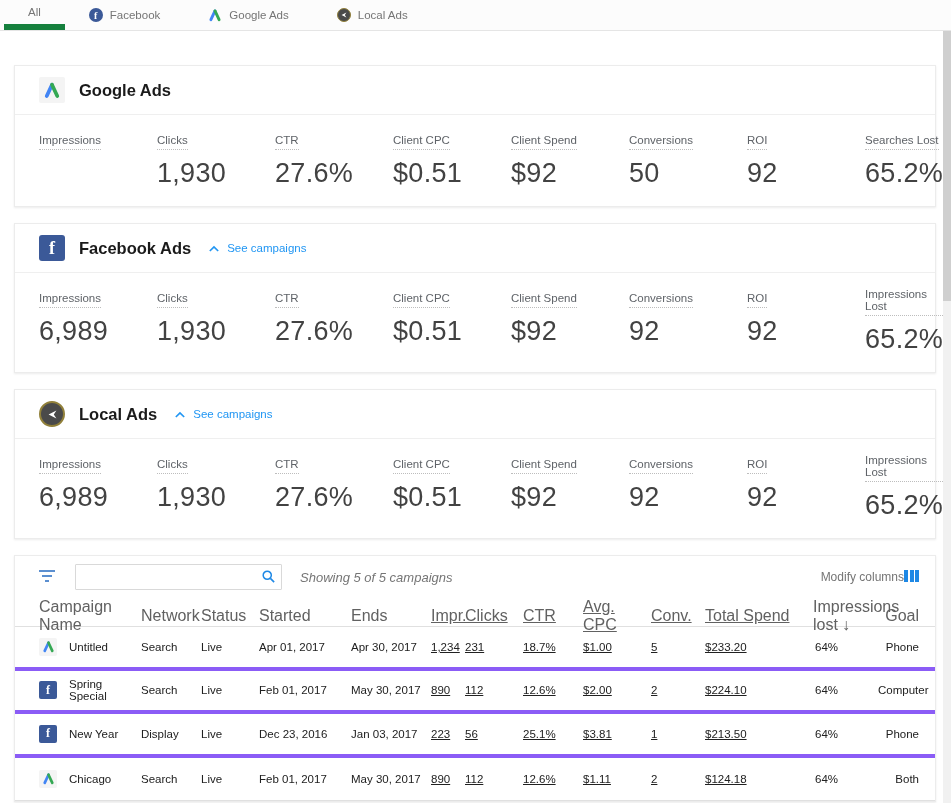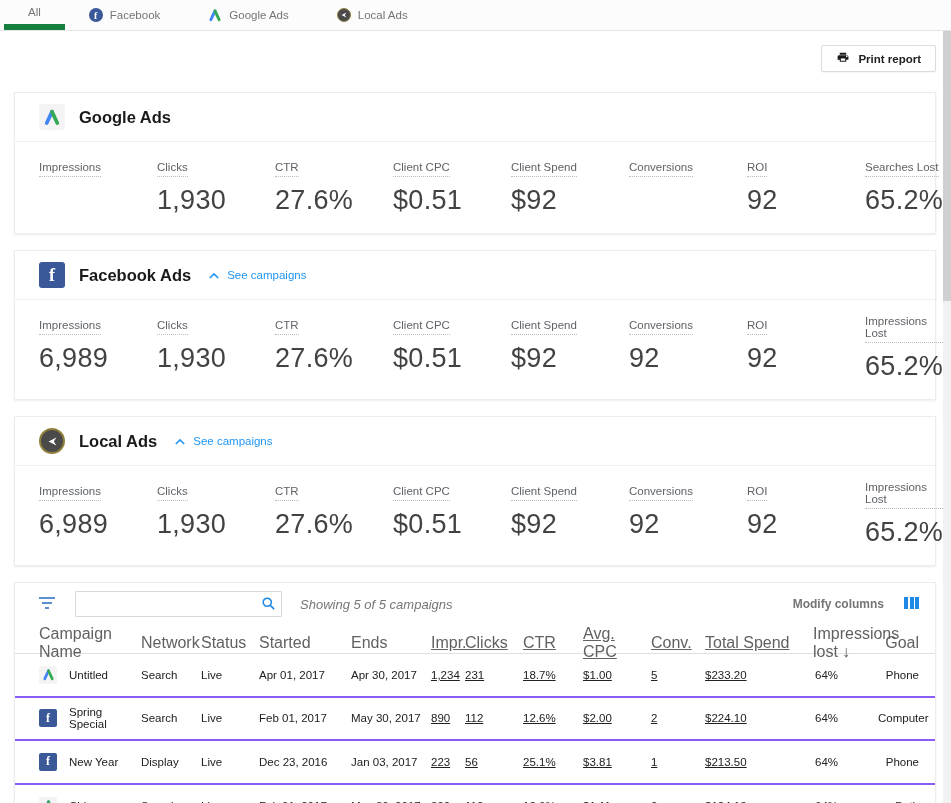--- a/index.html
+++ b/index.html
@@ -48,31 +48,31 @@
   
   .table-card { width:922px; margin-left:14px; background:#fff;
     border:1px solid #ececec; box-shadow:0 1px 2px rgba(0,0,0,0.08); }
   .t-toolbar { display:flex; align-items:center; height:42px; padding:0 16px 0 24px; }
   .filter-ic { margin-right:20px; cursor:pointer; }
   .search-wrap { position:relative; width:207px; height:26px; }
   .search-input { width:100%; height:100%; border:1px solid #d9d9d9; border-radius:1px;
     padding:0 28px 0 8px; font-size:12px; font-family:"Liberation Sans", sans-serif; outline:none; }
   .search-ic { position:absolute; right:6px; top:5px; cursor:pointer; }
   .showing { font-size:13px; font-style:italic; color:#757575; margin-left:18px; }
-  .t-toolbar-right { margin-left:auto; display:flex; align-items:flex-start; gap:20px;font-weight:bold; }
+  .t-toolbar-right { margin-left:auto; display:flex; align-items:flex-start; gap:0; }
   .modify { font-size:12px; color:#757575; cursor:pointer; }
   .cols-ic { display:inline-flex; gap:1.5px; cursor:pointer; }
   .cols-ic i { width:4px; height:12px; background:#1e88e5; display:block; }
 
   .t-grid { display:grid;
     grid-template-columns:102px 60px 58px 92px 80px 34px 58px 60px 68px 54px 88px 85px 1fr;
     align-items:center; padding:0 16px 0 24px; }
   .t-head { height:29px; border-bottom:1px solid #e0e0e0; }
   .t-head span { font-size:16px; color:#616161; }
-  .t-row { height:43.5px; border-bottom:2px solid #8b5cf6; font-size:11.5px; color:#212121; }
+  .t-row { height:43.5px; border-bottom:4px solid #8b5cf6; font-size:11.5px; color:#212121; }
   .t-row:last-of-type { border-bottom:1px solid #e0e0e0; }
   .num { text-align:left;text-decoration:underline; }
   .right { text-align:right; }
   .camp-cell { display:flex; align-items:center; gap:12px; }
   .row-icon { width:18px; height:18px; display:flex; align-items:center; justify-content:center; flex:0 0 auto; }
   .ic-fb { background:#3b5998; border-radius:2px; color:#fff; font-weight:bold; font-size:12px;
     font-family:"Liberation Serif", serif; }
   .ic-ga { background:#f4f4f4; border-radius:2px; }
   .sort-arrow { color:#212121; font-size:12px; margin-left:4px; }
 
@@ -104,28 +104,20 @@
     <span class="tab-ic local-badge">
       <svg width="8" height="8" viewBox="0 0 10 10">
           <path d="M8 2 L2 5 L8 8 L6 5 Z" fill="#fff"></path>
         </svg>
     </span>
     <span>Local Ads</span>
   </div>
 </div>
 
 <div class="actions-row">
-  <button class="btn">
-    <span>
-      <svg width="14" height="13" viewBox="0 0 24 24">
-          <path fill="#1a1a1a" d="M19 8H5c-1.7 0-3 1.3-3 3v5h4v4h12v-4h4v-5c0-1.7-1.3-3-3-3zm-3 10H8v-4h8v4zm3-6.5c-.8 0-1.5-.7-1.5-1.5s.7-1.5 1.5-1.5 1.5.7 1.5 1.5-.7 1.5-1.5 1.5zM18 3H6v4h12V3z"></path>
-        </svg>
-    </span>
-    <span>Print report</span>
-  </button>
 </div>
 
 <div class="card first">
   <div class="card-head">
     <span class="head-ic ga-bg">
       <svg width="18" height="18" viewBox="0 0 24 24">
           <line x1="5" y1="20" x2="12" y2="5" stroke="#4285f4" stroke-width="5" stroke-linecap="round"></line>
           <line x1="12" y1="5" x2="19" y2="20" stroke="#34a853" stroke-width="5" stroke-linecap="round"></line>
         </svg>
     </span>
@@ -151,20 +143,21 @@
     <div class="stat-value">$0.51</div>
   </div>
 
   <div class="stat">
     <span class="stat-label">Client Spend</span>
     <div class="stat-value">$92</div>
   </div>
 
   <div class="stat">
     <span class="stat-label">Conversions</span>
+    <div class="stat-value">50</div>
   </div>
 
   <div class="stat">
     <span class="stat-label">ROI</span>
     <div class="stat-value">92</div>
   </div>
 
   <div class="stat">
     <span class="stat-label">Searches Lost</span>
     <div class="stat-value">65.2%</div>

